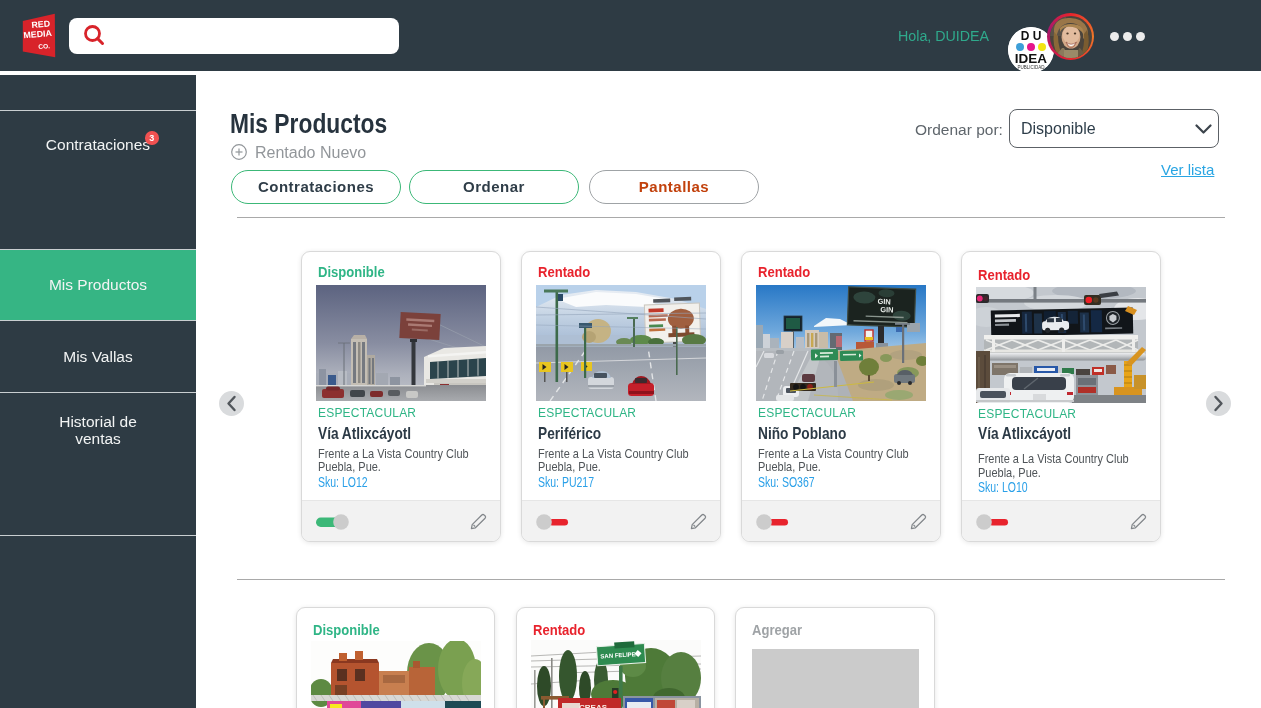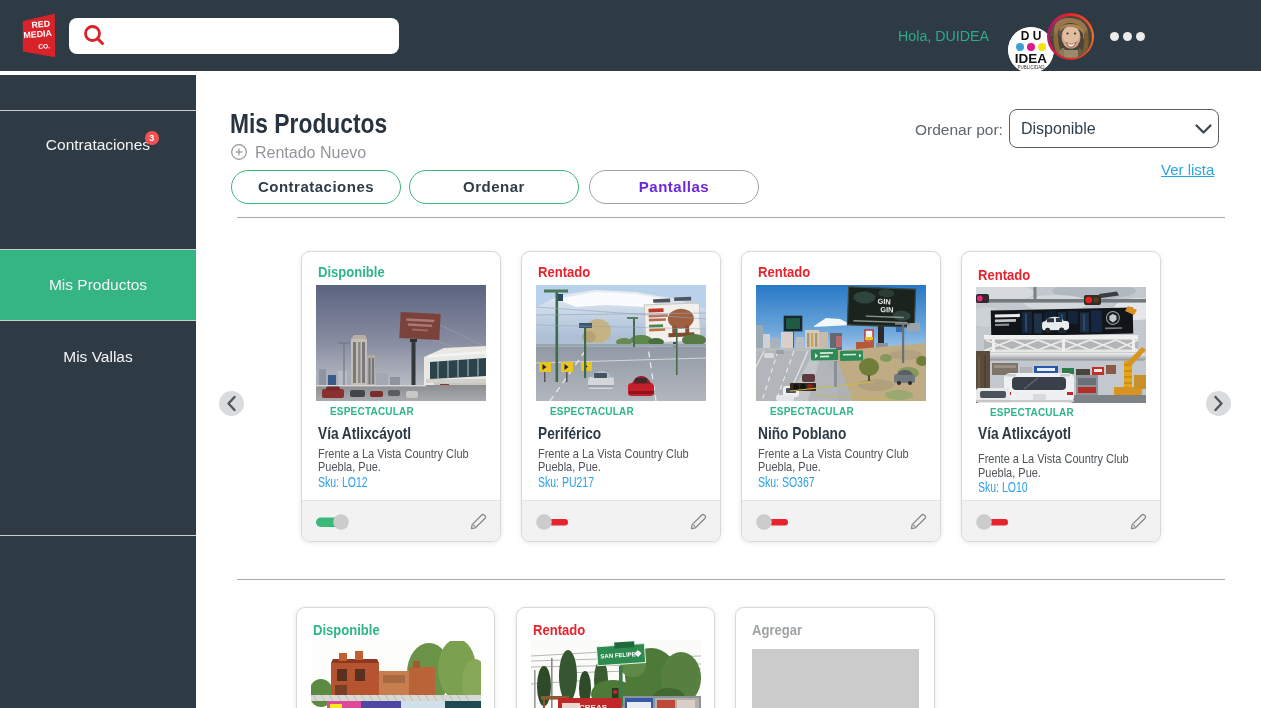--- a/index.html
+++ b/index.html
@@ -29,21 +29,21 @@
   align-items:center; justify-content:center; }
 
 #h1 { position:absolute; left:230px; top:109px; font-size:27px; font-weight:bold;
   color:#27333e; transform:scaleX(0.845); transform-origin:left center; white-space:nowrap; }
 #agregar { position:absolute; left:231px; top:144px; height:16px; color:#92969a;
   font-size:16px; }
 .tab { position:absolute; top:169.5px; width:170px; height:34px; border-radius:17px;
   background:#fff; display:flex; align-items:center; justify-content:center;
   font-size:15px; font-weight:bold; color:#2f3d48; letter-spacing:0.5px; }
 .tab.green { border:1.5px solid #3cb878; }
-.tab.gray  { border:1px solid #9fa3a6; color:#6d28d9; }
+.tab.gray  { border:1px solid #9fa3a6; color:#c2410c; }
 #ordenar { position:absolute; left:915px; top:121px; font-size:15.5px; color:#5f666c; }
 #dropdown { position:absolute; left:1009px; top:109px; width:210px; height:39px;
   border:1.4px solid #5c6166; border-radius:8px; background:#fff; }
 #dropdown .txt { position:absolute; left:11px; top:10px; font-size:16px; color:#2e3e4a; }
 #verlista { position:absolute; left:1161px; top:161px; font-size:15px; color:#29a5e3;
   text-decoration:underline; }
 .divider { position:absolute; left:237px; width:988px; height:0;
   border-top:1px solid #a9a9a9; }
 
 .arrow { position:absolute; top:391px; width:25px; height:25px; border-radius:50%;
@@ -52,21 +52,21 @@
 .card { position:absolute; width:200px; background:#fff; border:1px solid #d9d9d9;
   border-radius:9px; box-shadow:0 1px 5px rgba(0,0,0,0.10); overflow:hidden; }
 .row1 { top:251px; height:291px; }
 .row2 { top:607px; height:290px; }
 .status { position:absolute; left:16px; top:11.5px; font-size:14.5px; font-weight:bold;
   white-space:nowrap; transform:scaleX(0.9); transform-origin:left top; }
 .status.green { color:#2fb586; }
 .status.red { color:#e8232d; }
 .status.gray { color:#9fa3a6; }
 .photo { position:absolute; left:14px; top:33px; width:170px; height:116px; overflow:hidden; }
-.cat { position:absolute; left:28px; top:154px; font-size:10px; font-weight:bold;
+.cat { position:absolute; left:16px; top:154px; font-size:12px; font-weight:normal;
   color:#2fb586; letter-spacing:0.2px; }
 .title { position:absolute; left:16px; top:172px; font-size:16.5px; font-weight:bold;
   color:#2c3a46; white-space:nowrap; transform:scaleX(0.83); transform-origin:left top; }
 .addr { position:absolute; left:16px; top:194.5px; font-size:13px; color:#4f5458;
   line-height:13.5px; white-space:nowrap; transform:scaleX(0.845); transform-origin:left top; }
 .sku { position:absolute; left:16px; top:222px; font-size:14px; color:#2aa0e8;
   white-space:nowrap; transform:scaleX(0.75); transform-origin:left top; }
 .cfoot { position:absolute; left:0; bottom:0; width:100%; height:41px; background:#f2f2f2;
   border-top:1px solid #e6e6e6; }
 .togg { position:absolute; left:14px; top:13px; width:33px; height:16px; }
@@ -127,20 +127,21 @@
   <div class="hdot" style="left:1110px"></div>
   <div class="hdot" style="left:1123px"></div>
   <div class="hdot" style="left:1136px"></div>
 </div>
 
 <div id="sidebar">
   <div class="sitem" style="top:34.5px; height:69.5px;">Contrataciones</div>
   <div id="badge">3</div>
   <div class="sitem active" style="top:174px; height:70.5px;">Mis Productos</div>
   <div class="sitem" style="top:244.5px; height:72.5px;">Mis Vallas</div>
+  <div class="sitem" style="top:317px; height:75px;">Historial de<br>ventas</div>
   <div class="sitem" style="top:459.5px; height:173.5px;"></div>
 </div>
 
 <div id="h1">Mis Productos</div>
 <div id="agregar">
   <svg class="abs" style="left:0; top:0" width="16" height="16" viewBox="0 0 16 16">
     <circle cx="8" cy="8" r="7.3" fill="none" stroke="#92969a" stroke-width="1.2"></circle>
     <line x1="8" y1="4.5" x2="8" y2="11.5" stroke="#92969a" stroke-width="1.2"></line>
     <line x1="4.5" y1="8" x2="11.5" y2="8" stroke="#92969a" stroke-width="1.2"></line>
   </svg>

